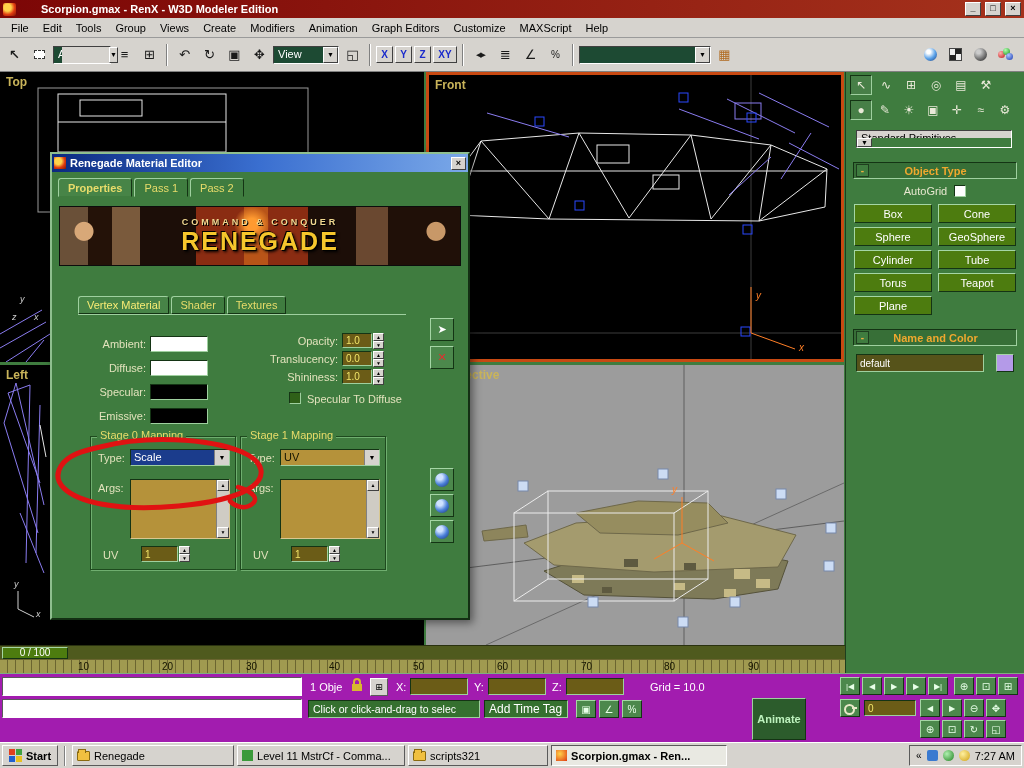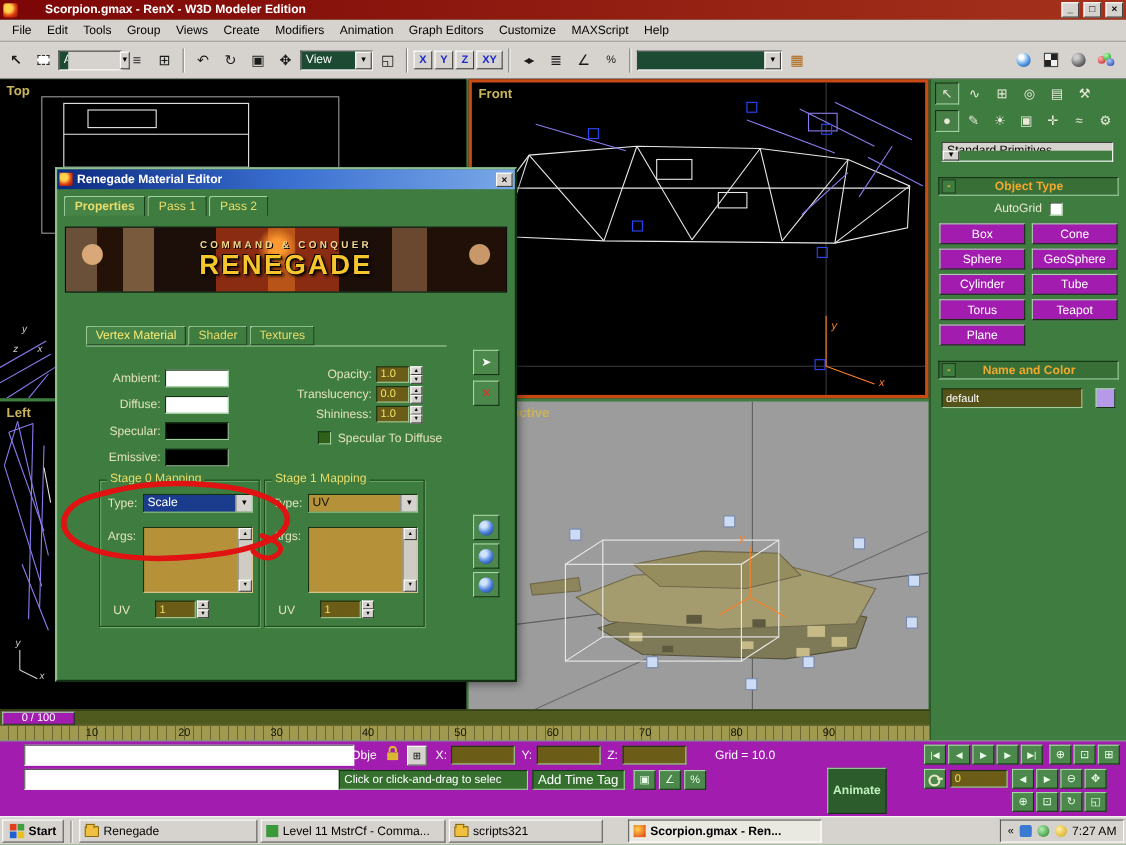--- a/index.html
+++ b/index.html
@@ -3,21 +3,21 @@
 <meta charset="utf-8">
 <style>
 *{margin:0;padding:0;box-sizing:border-box;}
 html,body{width:1024px;height:768px;overflow:hidden;}
 body{font-family:"Liberation Sans","DejaVu Sans",sans-serif;font-size:11px;color:#000;}
 #screen{position:relative;width:1024px;height:768px;background:#3f7c3f;overflow:hidden;}
 .abs{position:absolute;}
 .flex{display:flex;align-items:center;}
 
 .raised{border:1px solid;border-color:#ffffff #5a5a5a #5a5a5a #ffffff;}
-.sunk{border:1px solid;border-color:#5a5a5a #ffffff #ffffff #5a5a5a;margin-left:20px;}
+.sunk{border:1px solid;border-color:#5a5a5a #ffffff #ffffff #5a5a5a;}
 .graised{border:1px solid;border-color:#a5d6a5 #143414 #143414 #a5d6a5;}
 .gsunk{border:1px solid;border-color:#143414 #9fd09f #9fd09f #143414;}
 
 .titlebar{background:linear-gradient(90deg,#7c0606,#a5321c);color:#fff;display:flex;align-items:center;padding:0 3px;gap:4px;}
 .title-text{font-weight:bold;font-size:11px;flex:1;white-space:nowrap;padding-left:21px;}
 .winbtn{width:16px;height:14px;background:#d6d3ce;border:1px solid;border-color:#fff #404040 #404040 #fff;font-size:9px;line-height:11px;text-align:center;color:#000;font-weight:bold;}
 .app-ico{width:13px;height:13px;background:radial-gradient(circle at 35% 35%,#ffd24a 0 30%,#e03a10 60%,#7a1606);border-radius:2px;}
 
 .menubar{background:#d6d3ce;display:flex;align-items:center;padding:0 4px;border-bottom:1px solid #9a9a9a;}
 .menu-item{padding:3px 7px;white-space:nowrap;}
@@ -40,21 +40,21 @@
 
 .vplabel{position:absolute;left:6px;top:3px;color:#c9b45a;font-size:12px;font-weight:bold;z-index:2;}
 .viewport{background:#000;overflow:hidden;}
 
 .cpanel{background:#3f7c3f;border-left:1px solid #1e3e1e;}
 .cpico{width:22px;height:20px;display:flex;align-items:center;justify-content:center;color:#e9e9d8;font-size:12px;}
 .cpico.pressed{background:#477f47;border:1px solid;border-color:#143414 #9fd09f #9fd09f #143414;}
 .rollout{height:17px;background:#376f37;display:flex;align-items:center;margin:0 7px;border:1px solid;border-color:#143414 #9fd09f #9fd09f #143414;}
 .roll-minus{width:13px;height:13px;margin-left:2px;background:#3f7c3f;border:1px solid #1e3e1e;color:#f0b040;font-weight:bold;font-size:10px;line-height:11px;text-align:center;}
 .roll-title{flex:1;text-align:center;color:#f0a82e;font-weight:bold;font-size:11px;margin-right:14px;}
-.gbtn{height:19px;background:#a21caf;border:1px solid;border-color:#a5d6a5 #143414 #143414 #a5d6a5;color:#fff;font-size:11px;display:flex;align-items:center;justify-content:center;white-space:nowrap;}
+.gbtn{height:19px;background:#4d7c0f;border:1px solid;border-color:#a5d6a5 #143414 #143414 #a5d6a5;color:#fff;font-size:11px;display:flex;align-items:center;justify-content:center;white-space:nowrap;}
 .chk{width:12px;height:12px;border:1px solid;border-color:#143414 #9fd09f #9fd09f #143414;background:#2f6018;}
 .chk.white{background:#fff;}
 
 .fld{background:#6b5c17;border:1px solid;border-color:#143414 #9fd09f #9fd09f #143414;color:#f0e468;font-size:10px;display:flex;align-items:center;padding:0 3px;}
 .spincol{display:inline-flex;flex-direction:column;width:11px;}
 .spincol span{height:8px;background:#d6d3ce;border:1px solid;border-color:#fff #404040 #404040 #fff;font-size:5px;line-height:6px;text-align:center;color:#000;}
 
 .dialog{background:#3f7c3f;border:2px solid;border-color:#8fbf8f #132f13 #132f13 #8fbf8f;box-shadow:3px 3px 8px rgba(0,0,0,.45);}
 .dlg-title{height:18px;background:linear-gradient(90deg,#0b2a80,#3a6fd0,#7aa8e8);display:flex;align-items:center;padding:0 2px;gap:4px;}
 .dlg-ico{width:12px;height:12px;background:radial-gradient(circle at 35% 35%,#ffd24a 0 30%,#e03a10 60%,#7a1606);}

